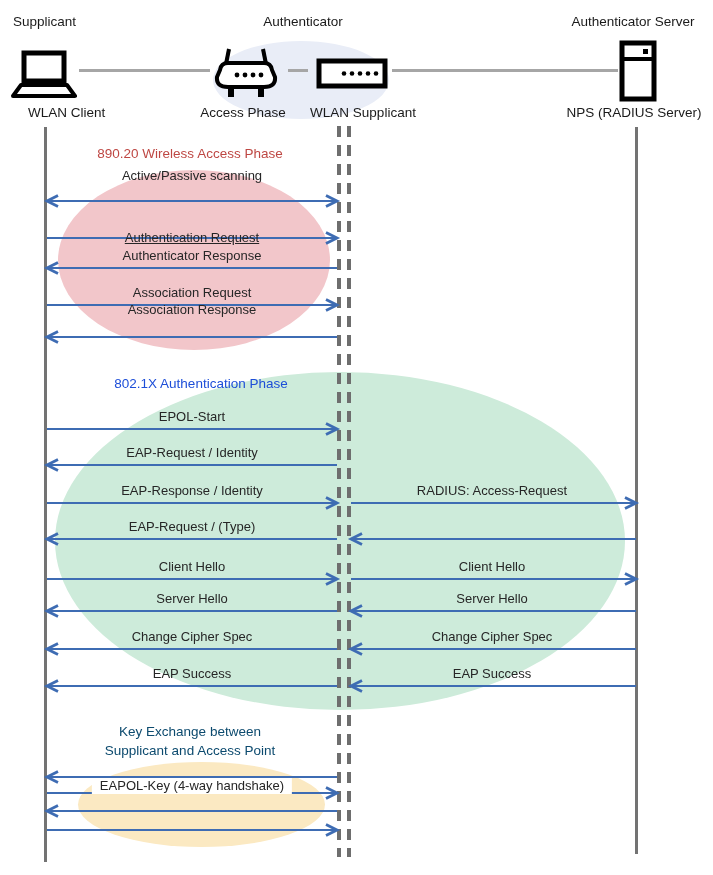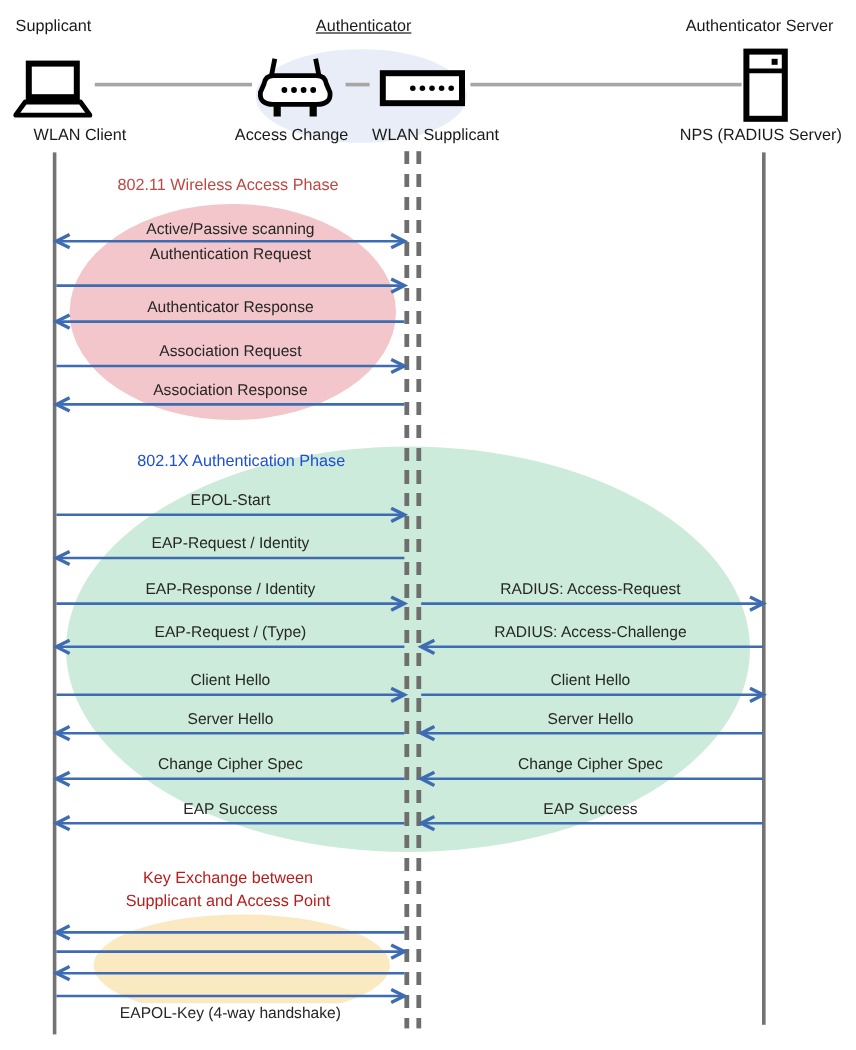--- a/index.html
+++ b/index.html
@@ -24,21 +24,21 @@
   #lifeline-dashed-a{left:337px;}
   #lifeline-dashed-b{left:347px;}
   
   .connector{position:absolute;top:69px;height:3px;background:#a6a6a6;z-index:2;}
   #connector-1{left:79px;width:131px;}
   #connector-2{left:288px;width:20px;}
   #connector-3{left:392px;width:226px;}
   
   .role-label{position:absolute;top:14px;font-size:13.5px;white-space:nowrap;z-index:4;}
   #role-supplicant{left:13px;}
-  #role-authenticator{left:303px;transform:translateX(-50%);text-decoration:underline;}
+  #role-authenticator{left:303px;transform:translateX(-50%);}
   #role-server{left:633px;transform:translateX(-50%);}
   .device-label{position:absolute;top:105px;font-size:13.5px;white-space:nowrap;z-index:4;}
   #device-client{left:10px;margin-left:18px;}
   #device-ap{left:243px;transform:translateX(-50%);}
   #device-controller{left:363px;transform:translateX(-50%);}
   #device-nps{left:634px;transform:translateX(-50%);}
   
   .icon{position:absolute;z-index:3;}
   #icon-laptop{left:11px;top:50px;}
   #icon-ap{left:212px;top:46px;}
@@ -105,32 +105,32 @@
       <line x1="3" y1="19" x2="35" y2="19" stroke="#000" stroke-width="4"></line>
       <rect x="24" y="9" width="5" height="5" fill="#000"></rect>
     </svg>
   </div>
 
   <div class="connector" id="connector-1"></div>
   <div class="connector" id="connector-2"></div>
   <div class="connector" id="connector-3"></div>
 
   <div class="device-label" id="device-client">WLAN Client</div>
-  <div class="device-label" id="device-ap">Access Change</div>
+  <div class="device-label" id="device-ap">Access Phase</div>
   <div class="device-label" id="device-controller">WLAN Supplicant</div>
   <div class="device-label" id="device-nps">NPS (RADIUS Server)</div>
 
   <div class="lifeline" id="lifeline-client"></div>
   <div class="lifeline-dashed" id="lifeline-dashed-a"></div>
   <div class="lifeline-dashed" id="lifeline-dashed-b"></div>
   <div class="lifeline" id="lifeline-server"></div>
 
-  <div class="phase-title" id="phase1-title" style="color: rgb(190, 71, 67);">802.11 Wireless Access Phase</div>
+  <div class="phase-title" id="phase1-title" style="color: rgb(190, 71, 67);">890.20 Wireless Access Phase</div>
   <div class="phase-title" id="phase2-title" style="color: #1d4ed8;">802.1X Authentication Phase</div>
-  <div class="phase-title" id="phase3-title" style="color: #b91c1c;">Key Exchange between
+  <div class="phase-title" id="phase3-title" style="color: #0c4a6e;">Key Exchange between
 Supplicant and Access Point</div>
 
 <svg width="713" height="875" class="arrows">
       <line x1="47" x2="337" y1="201" y2="201" stroke="#3e6cb3" stroke-width="2.2"></line>
       <polyline points="326,195.5 337,201 326,206.5" stroke="#3e6cb3" stroke-width="2.8" fill="none"></polyline>
       <polyline points="58,195.5 47,201 58,206.5" stroke="#3e6cb3" stroke-width="2.8" fill="none"></polyline>
       <line x1="47" x2="337" y1="238" y2="238" stroke="#3e6cb3" stroke-width="2.2"></line>
       <polyline points="326,232.5 337,238 326,243.5" stroke="#3e6cb3" stroke-width="2.8" fill="none"></polyline>
       <line x1="47" x2="337" y1="268" y2="268" stroke="#3e6cb3" stroke-width="2.2"></line>
       <polyline points="58,262.5 47,268 58,273.5" stroke="#3e6cb3" stroke-width="2.8" fill="none"></polyline>
@@ -168,33 +168,32 @@
       <polyline points="362,680.5 351,686 362,691.5" stroke="#3e6cb3" stroke-width="2.8" fill="none"></polyline>
       <line x1="47" x2="337" y1="777" y2="777" stroke="#3e6cb3" stroke-width="2.2"></line>
       <polyline points="58,771.5 47,777 58,782.5" stroke="#3e6cb3" stroke-width="2.8" fill="none"></polyline>
       <line x1="47" x2="337" y1="793" y2="793" stroke="#3e6cb3" stroke-width="2.2"></line>
       <polyline points="326,787.5 337,793 326,798.5" stroke="#3e6cb3" stroke-width="2.8" fill="none"></polyline>
       <line x1="47" x2="337" y1="811" y2="811" stroke="#3e6cb3" stroke-width="2.2"></line>
       <polyline points="58,805.5 47,811 58,816.5" stroke="#3e6cb3" stroke-width="2.8" fill="none"></polyline>
       <line x1="47" x2="337" y1="830" y2="830" stroke="#3e6cb3" stroke-width="2.2"></line>
       <polyline points="326,824.5 337,830 326,835.5" stroke="#3e6cb3" stroke-width="2.8" fill="none"></polyline>
     </svg>
-    <div class="msg-label" style="left: 192px; top: 183px;">Active/Passive scanning</div>
-    <div class="msg-label" style="left: 192px; top: 204px;">Authentication Request</div>
+    <div class="msg-label" style="left: 192px; top: 168px;">Active/Passive scanning</div>
+    <div class="msg-label" style="left: 192px; top: 230px; text-decoration: underline;">Authentication Request</div>
     <div class="msg-label" style="left: 192px; top: 248px;">Authenticator Response</div>
     <div class="msg-label" style="left: 192px; top: 285px;">Association Request</div>
-    <div class="msg-label" style="left: 192px; top: 317px;">Association Response</div>
+    <div class="msg-label" style="left: 192px; top: 302px;">Association Response</div>
     <div class="msg-label" style="left: 192px; top: 409px;">EPOL-Start</div>
     <div class="msg-label" style="left: 192px; top: 445px;">EAP-Request / Identity</div>
     <div class="msg-label" style="left: 192px; top: 483px;">EAP-Response / Identity</div>
     <div class="msg-label" style="left: 492px; top: 483px;">RADIUS: Access-Request</div>
     <div class="msg-label" style="left: 192px; top: 519px;">EAP-Request / (Type)</div>
-    <div class="msg-label" style="left: 492px; top: 519px;">RADIUS: Access-Challenge</div>
     <div class="msg-label" style="left: 192px; top: 559px;">Client Hello</div>
     <div class="msg-label" style="left: 492px; top: 559px;">Client Hello</div>
     <div class="msg-label" style="left: 192px; top: 591px;">Server Hello</div>
     <div class="msg-label" style="left: 492px; top: 591px;">Server Hello</div>
     <div class="msg-label" style="left: 192px; top: 629px;">Change Cipher Spec</div>
     <div class="msg-label" style="left: 492px; top: 629px;">Change Cipher Spec</div>
     <div class="msg-label" style="left: 192px; top: 666px;">EAP Success</div>
     <div class="msg-label" style="left: 492px; top: 666px;">EAP Success</div>
-    <div class="msg-label bg" style="left: 192px; top: 836px;">EAPOL-Key (4-way handshake)</div>
+    <div class="msg-label bg" style="left: 192px; top: 778px;">EAPOL-Key (4-way handshake)</div>
   </div>
 
 </body></html>

